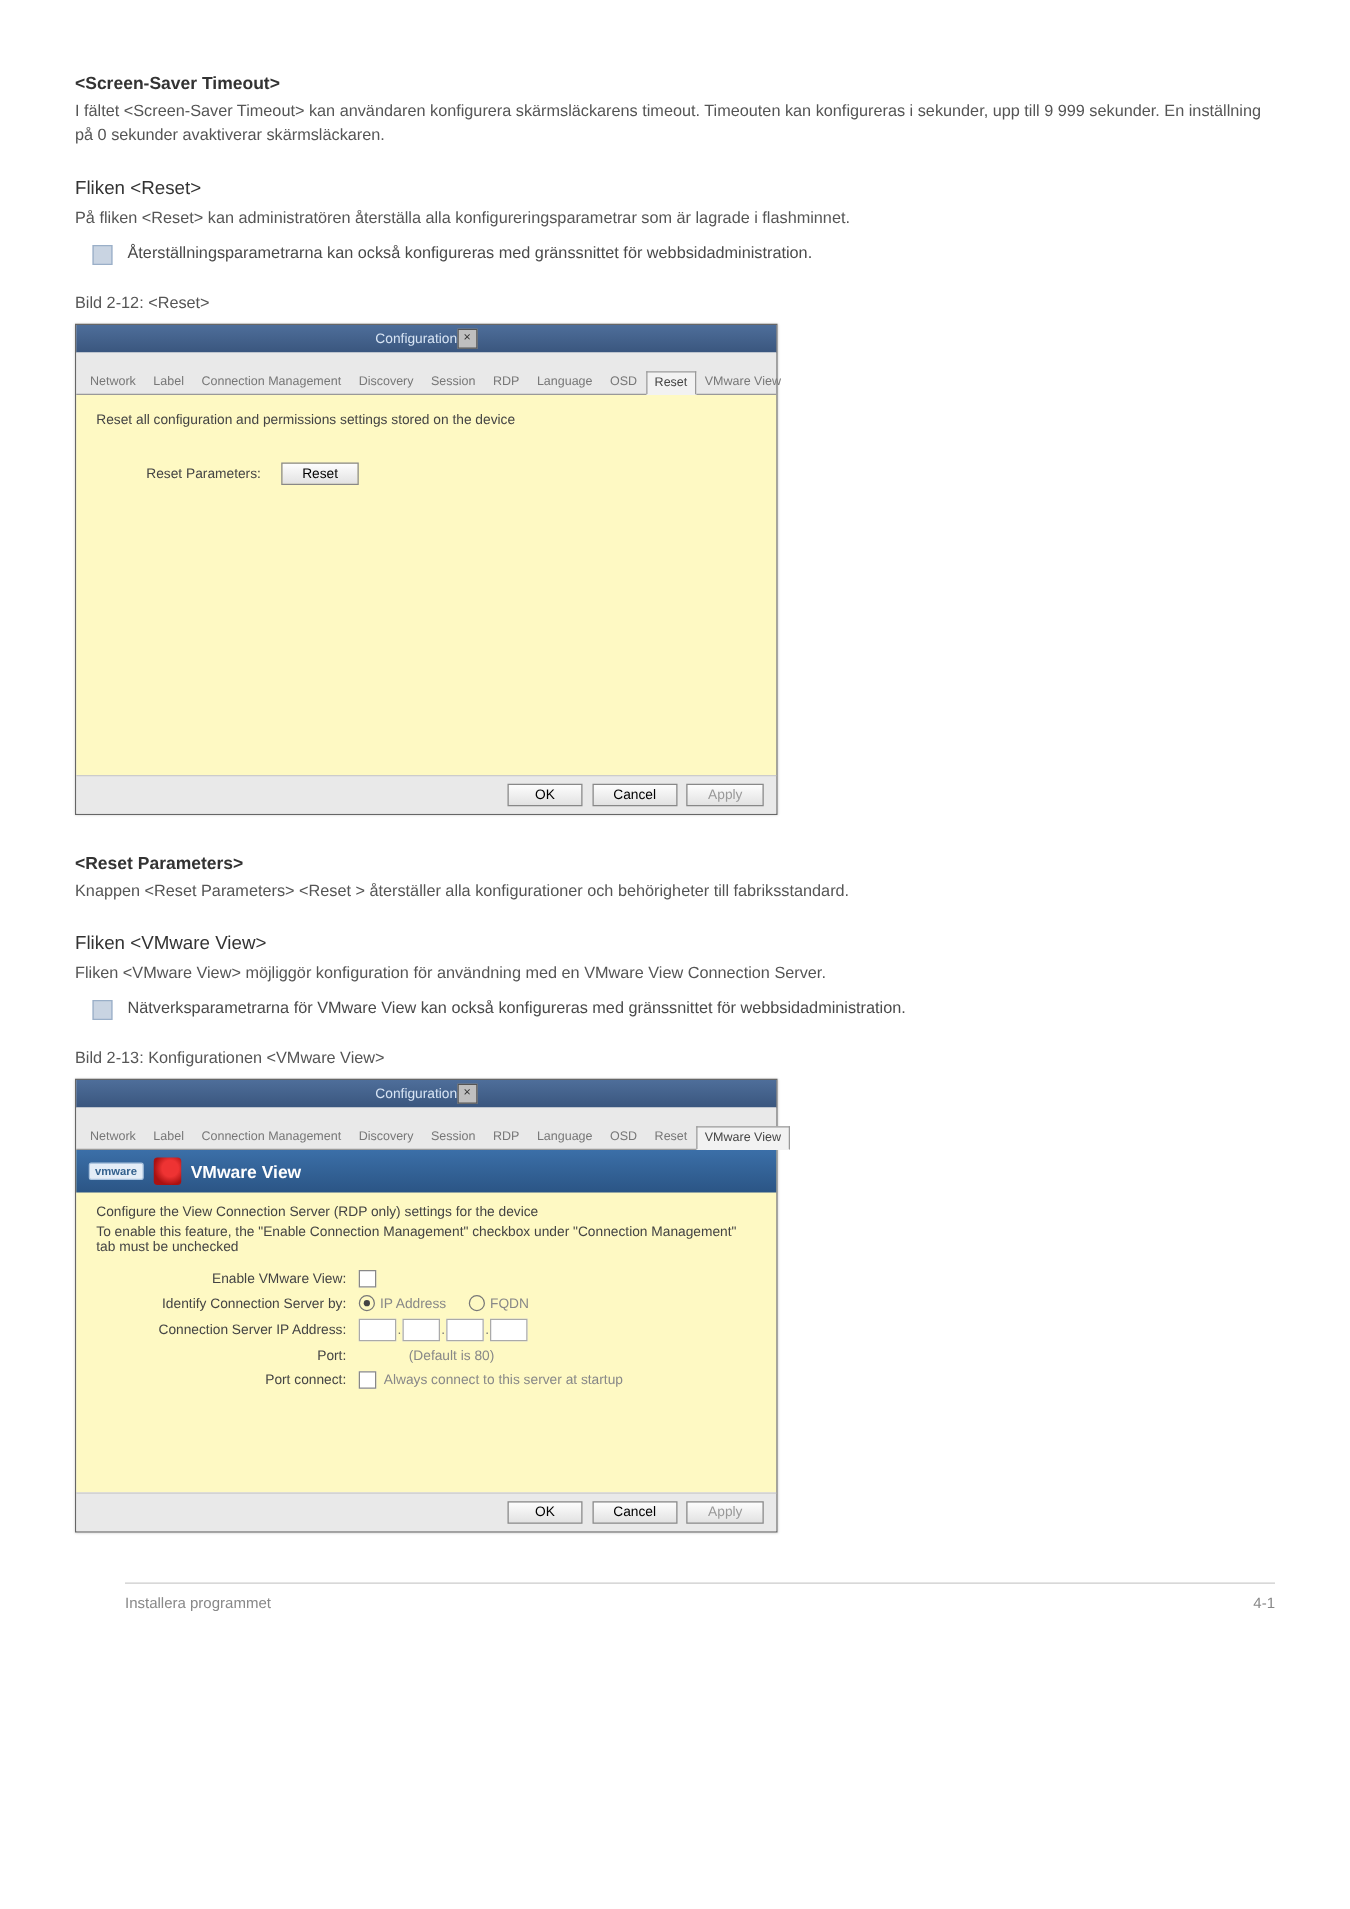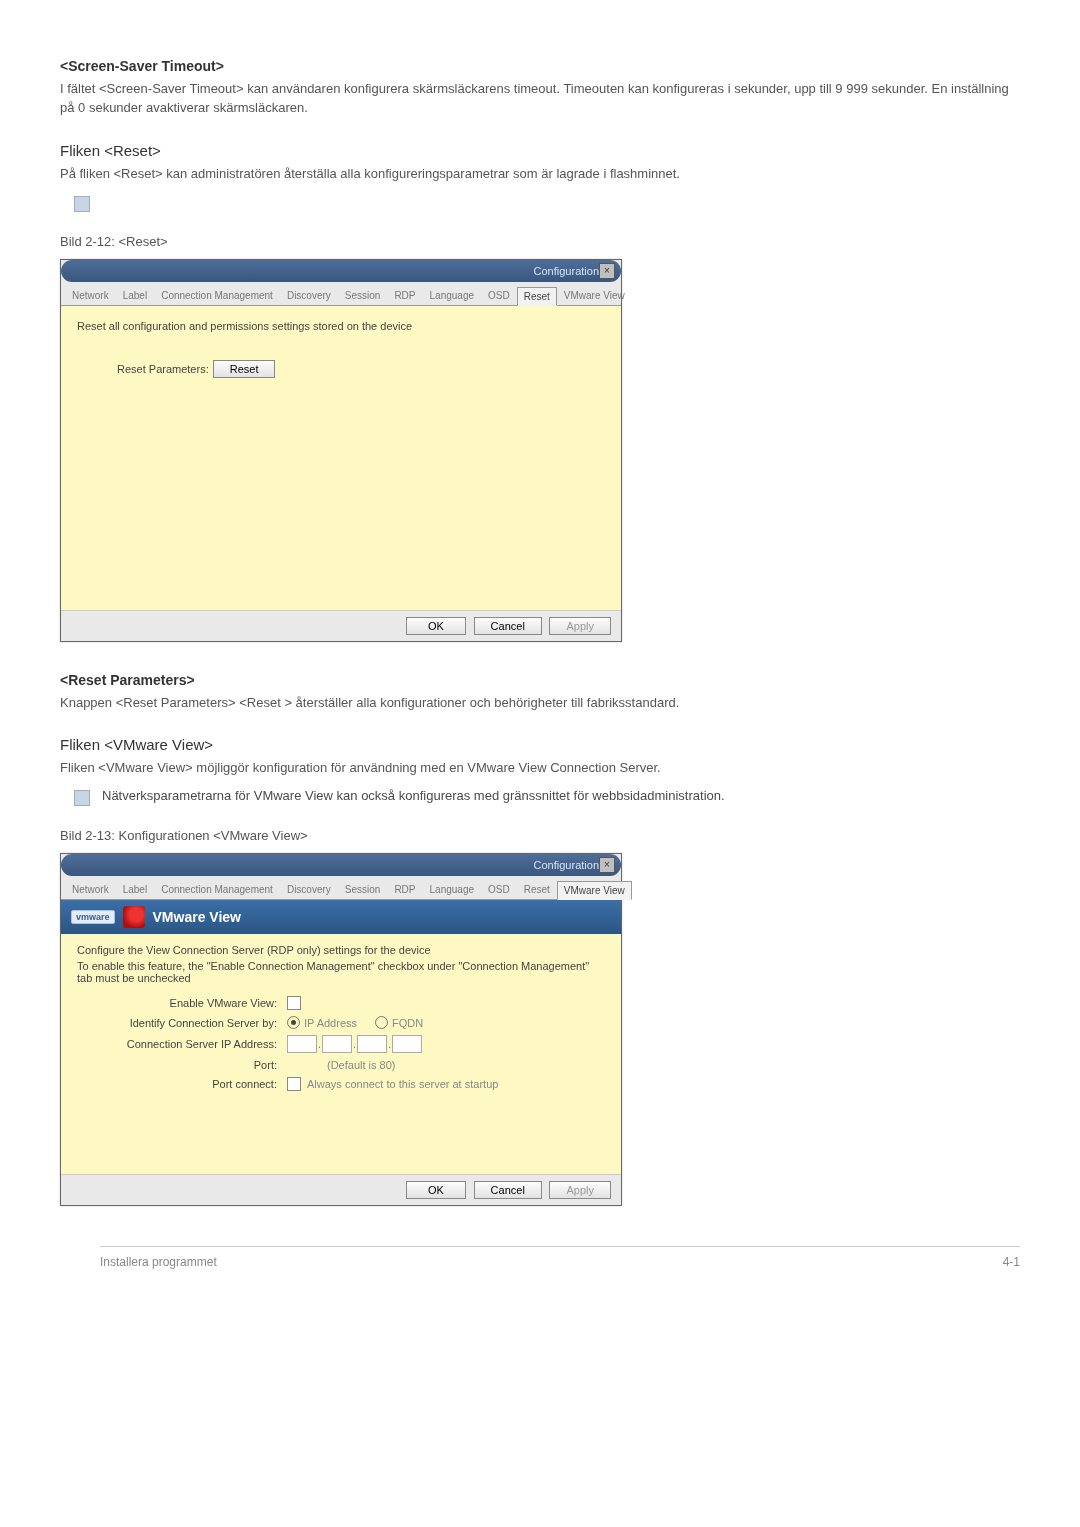--- a/index.html
+++ b/index.html
@@ -58,23 +58,22 @@
     background: #e9e9e9;
     box-shadow: 0 0 2px rgba(0,0,0,.2);
     margin: 6px 0 30px 0;
   }
   .dialog-title {
     background: linear-gradient(#4e6e9a, #3a567e);
     color: #d7e4f4;
     font-size: 11px;
     padding: 3px 6px;
     display: flex;
-    justify-content: flex-end;
+    justify-content: center;
     align-items: center;
-    border-radius: 11px;
   }
   .close-x {
     background: #bfbfbf;
     color: #333;
     width: 14px;
     height: 14px;
     font-size: 10px;
     line-height: 14px;
     text-align: center;
     border: 1px solid #555;
@@ -85,20 +84,21 @@
     border-bottom: 1px solid #999;
     font-size: 10px;
     color: #777;
     padding: 4px 4px 0 4px;
     flex-wrap: nowrap;
   }
   .tab {
     padding: 3px 6px;
     border: 1px solid transparent;
     white-space: nowrap;
+    margin-top: 10px;
   }
   .tab.active {
     background: #f2f2f2;
     border: 1px solid #999;
     border-bottom: 1px solid #f2f2f2;
     color: #444;
     position: relative;
     top: 1px;
   }
   .dialog-body {
@@ -131,21 +131,21 @@
   .vm-logo {
     width: 22px; height: 22px;
     background: radial-gradient(circle at 60% 40%, #e33 35%, #a11 70%);
     border-radius: 3px;
     position: relative;
   }
   .reset-row {
     margin: 28px 0 0 40px;
     display: flex;
     align-items: center;
-    gap: 4px;
+    gap: 16px;
   }
   .inset-btn {
     border: 1px solid #888;
     background: linear-gradient(#fdfdfd, #e2e2e2);
     font-size: 11px;
     padding: 2px 16px;
   }
   .dialog-footer {
     background: #e9e9e9;
     padding: 6px 10px;
@@ -213,20 +213,21 @@
 </head>
 <body>
 
 <h3 class="section">&lt;Screen-Saver Timeout&gt;</h3>
 <p class="body">I fältet &lt;Screen-Saver Timeout&gt; kan användaren konfigurera skärmsläckarens timeout. Timeouten kan konfigureras i sekunder, upp till 9 999 sekunder. En inställning på 0 sekunder avaktiverar skärmsläckaren.</p>
 
 <h3 class="heading">Fliken &lt;Reset&gt;</h3>
 <p class="body">På fliken &lt;Reset&gt; kan administratören återställa alla konfigureringsparametrar som är lagrade i flashminnet.</p>
 <div class="note-row">
   <span class="note-icon"></span>
+  <span>Återställningsparametrarna kan också konfigureras med gränssnittet för webbsidadministration.</span>
 </div>
 <p class="caption">Bild 2-12: &lt;Reset&gt;</p>
 
 <div class="dialog">
   <div class="dialog-title">
     <span>Configuration</span>
     <span class="close-x">×</span>
   </div>
   <div class="tabstrip" id="tabs-reset">
       <span class="tab">Network</span>

